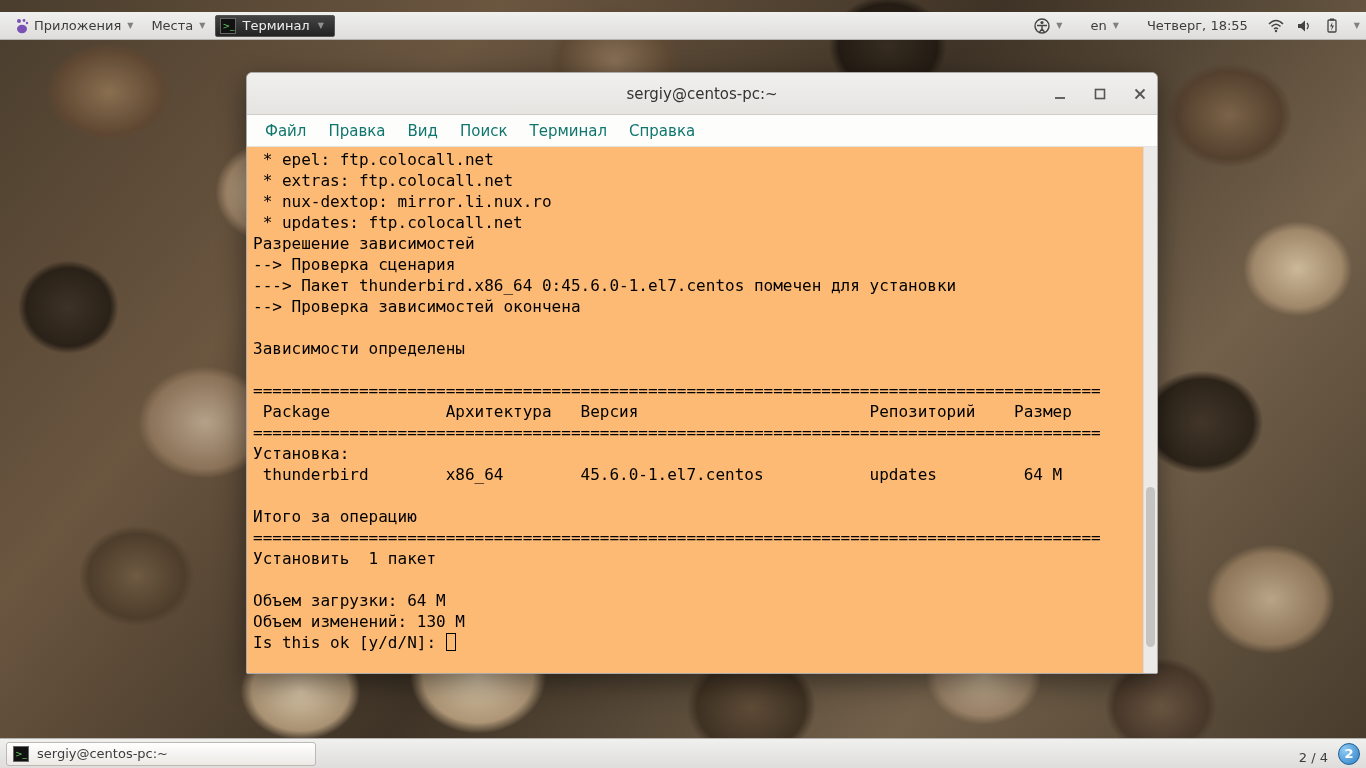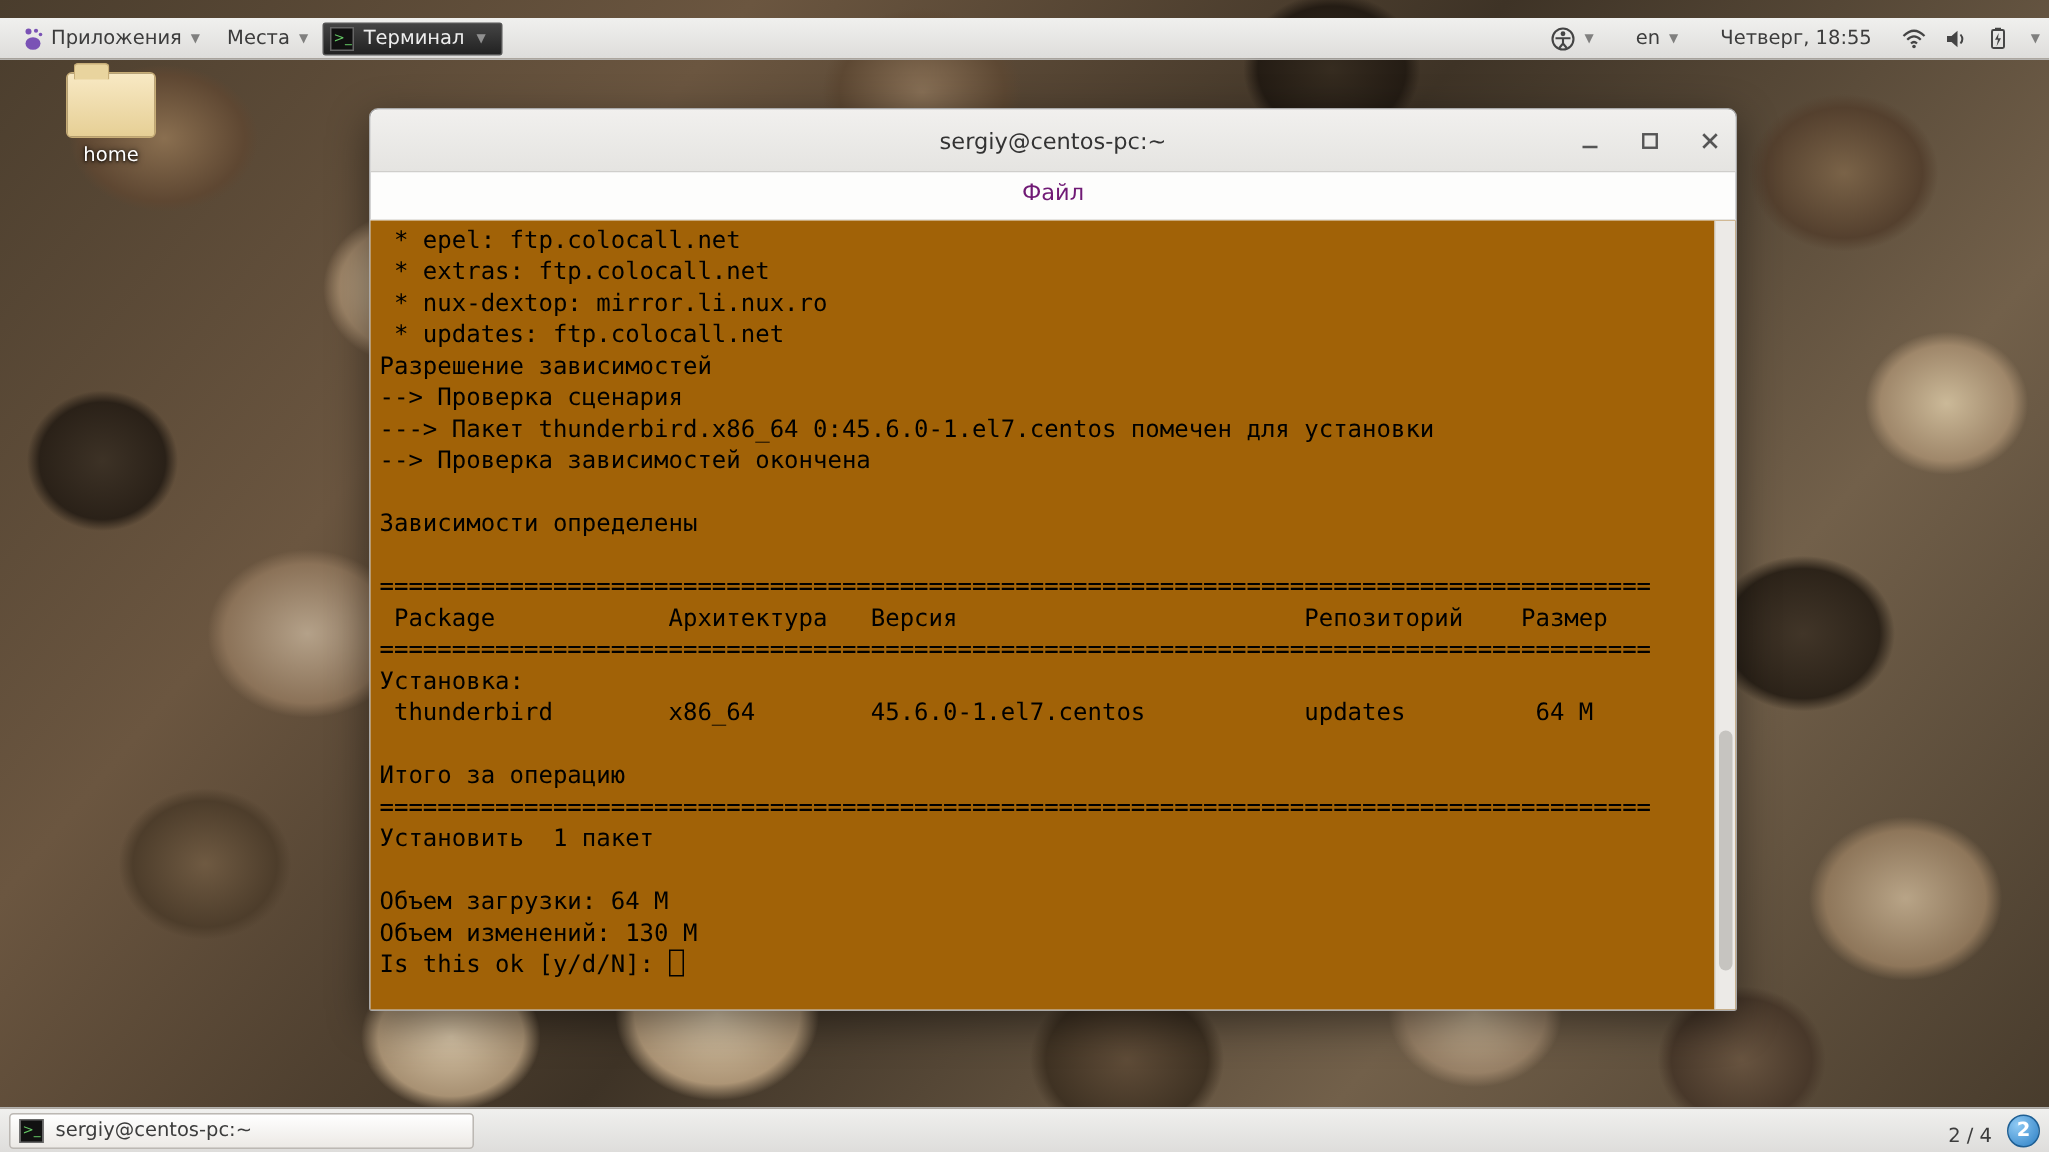--- a/index.html
+++ b/index.html
@@ -72,25 +72,25 @@
 .titlebar {
   height: 42px; background: linear-gradient(#f1f0ee,#e5e4e1);
   border-bottom: 1px solid #cfcecb; border-radius: 6px 6px 0 0;
   display: flex; align-items: center; position: relative;
 }
 .titlebar .title { flex:1; text-align:center; font-size:15px; color:#333; }
 .win-controls { position:absolute; right:8px; top:0; bottom:0; display:flex; align-items:center; gap:22px; }
 .win-btn { width:18px; height:18px; display:flex; align-items:center; justify-content:center; color:#555; cursor:pointer; font-size:15px; }
 .menubar {
   height: 32px; display:flex; align-items:center; gap: 2px; padding: 0 8px;
-  font-size: 15px; color:#701a75; border-bottom: 1px solid #e5e4e1; flex-direction: column;
+  font-size: 15px; color:#0f766e; border-bottom: 1px solid #e5e4e1;
 }
 .menubar .m { padding: 4px 10px; border-radius:3px; cursor:pointer; }
 .term-body {
-  flex:1; background:#a16207; overflow:hidden; display:flex;
+  flex:1; background:#fdba74; overflow:hidden; display:flex;
 }
 .term-inner {
   flex:1; padding: 2px 4px 6px 6px;
   font-family: "DejaVu Sans Mono","Liberation Mono",monospace;
   font-size: 16px; line-height: 21px; color:#000;
   white-space: pre; overflow: hidden;
 }
 .term-scroll { width: 14px; background:#eceae7; border-left:1px solid #dcdad6; position:relative; }
 .term-scroll .thumb { position:absolute; left:2px; right:2px; top:340px; height:160px; background:#c6c4c0; border-radius:6px; }
 .cursor {
@@ -185,24 +185,20 @@
           <rect x="4" y="2" width="8" height="12" rx="1" fill="none" stroke="#444" stroke-width="1.3"></rect>
           <rect x="6" y="0.5" width="4" height="2" fill="#444"></rect>
           <path d="M8.5 4 L6 8.5 L8 8.5 L7 13 L10 7.5 L8 7.5 Z" fill="#444"></path>
         </svg>
     </span>
     <span class="dropdown-caret">▼</span>
   </div>
 </div>
 
 <div class="desktop-icons">
-  <div class="d-icon">
-    <div class="folder"></div>
-    <span>home</span>
-  </div>
 </div>
 
 <div class="window">
   <div class="titlebar">
     <div class="title">sergiy@centos-pc:~</div>
     <div class="win-controls">
       <div class="win-btn">
         <svg width="14" height="14" viewBox="0 0 14 14">
             <line x1="2" y1="11" x2="12" y2="11" stroke="#555" stroke-width="1.8"></line>
           </svg>

